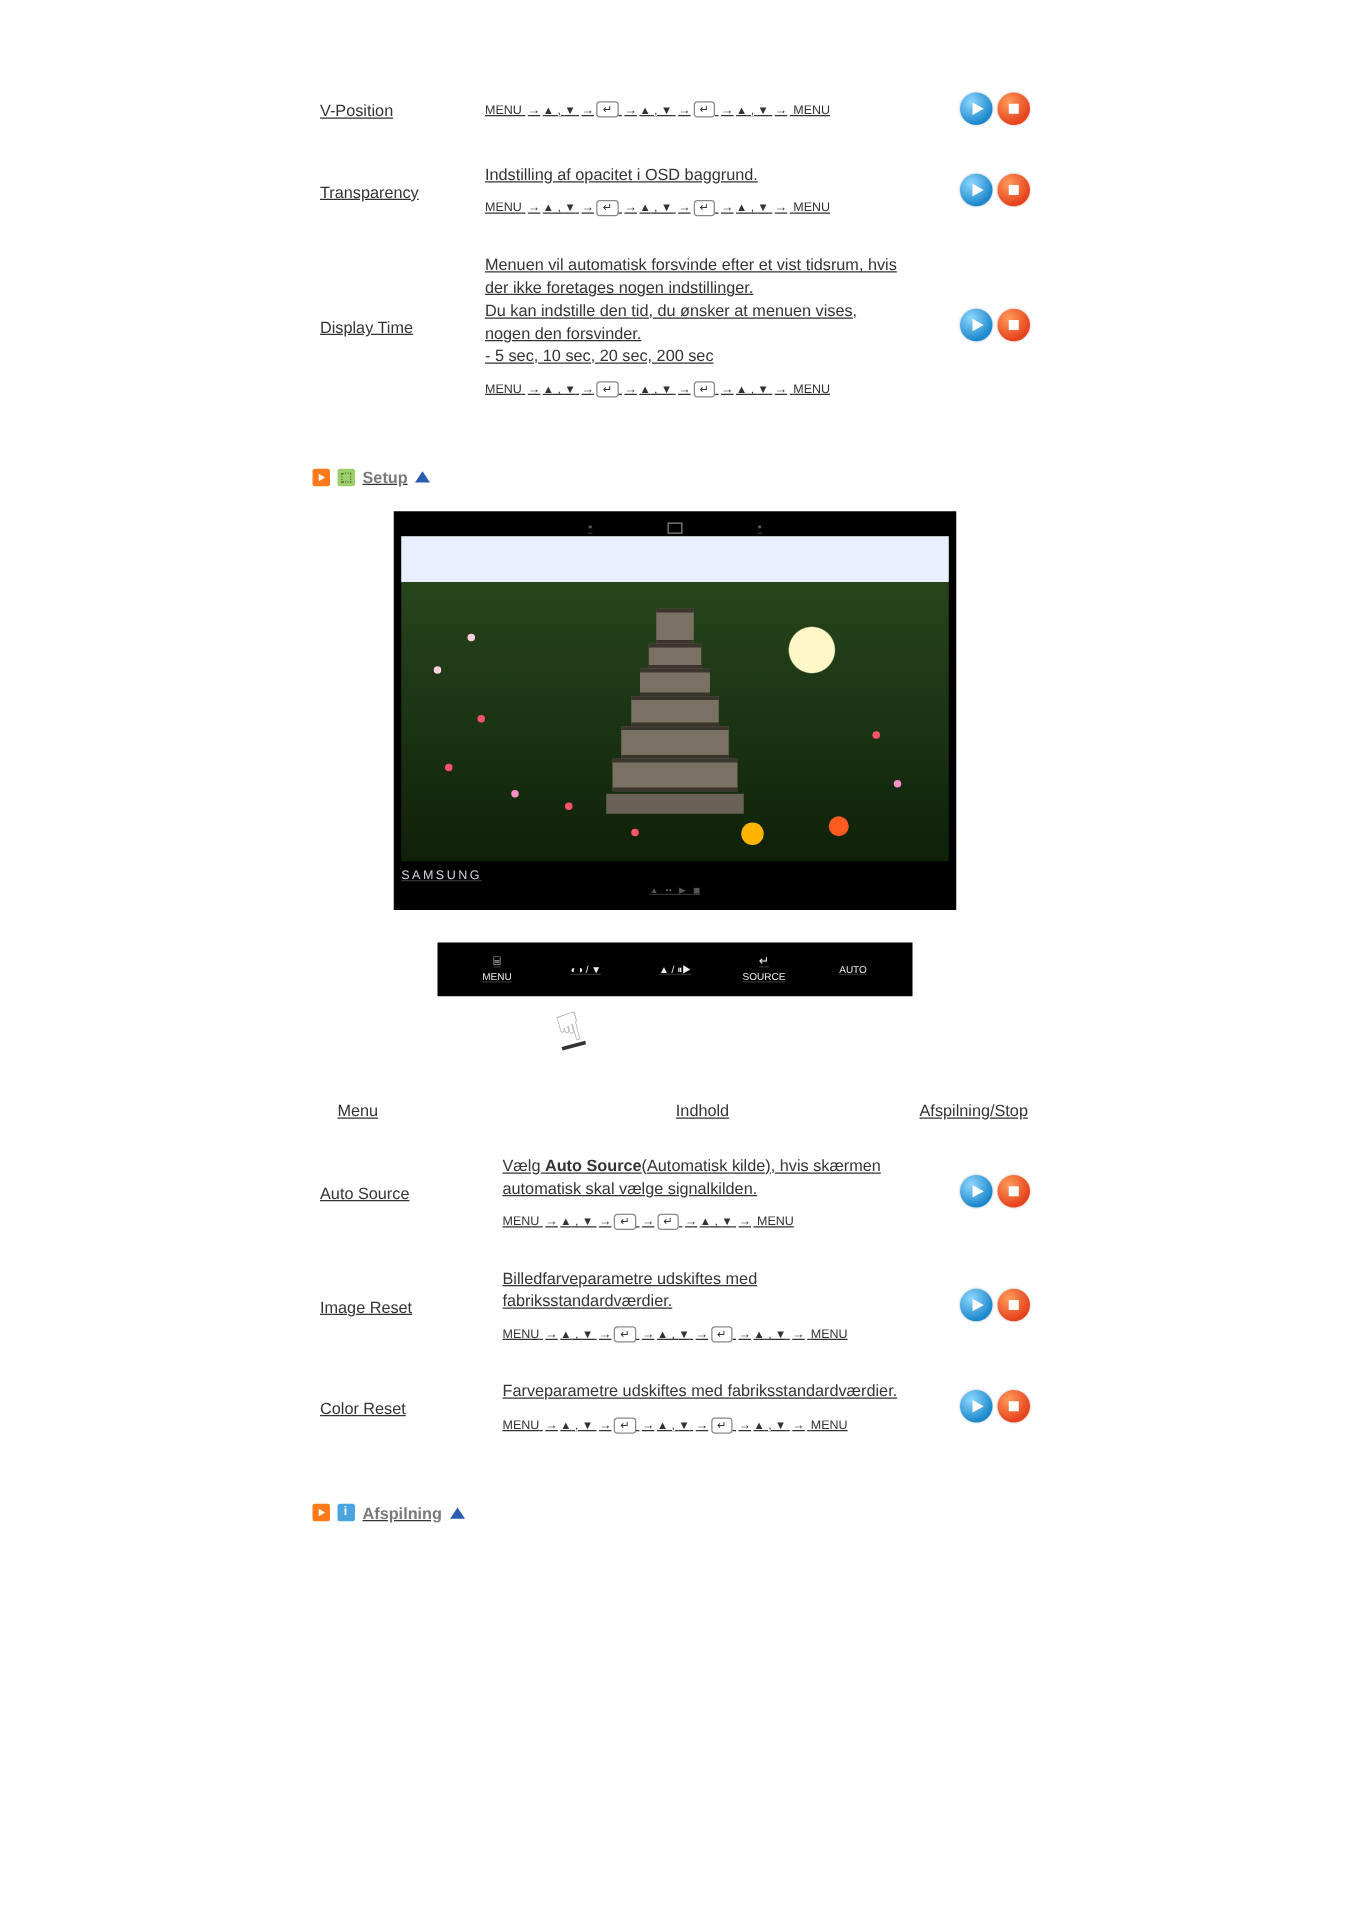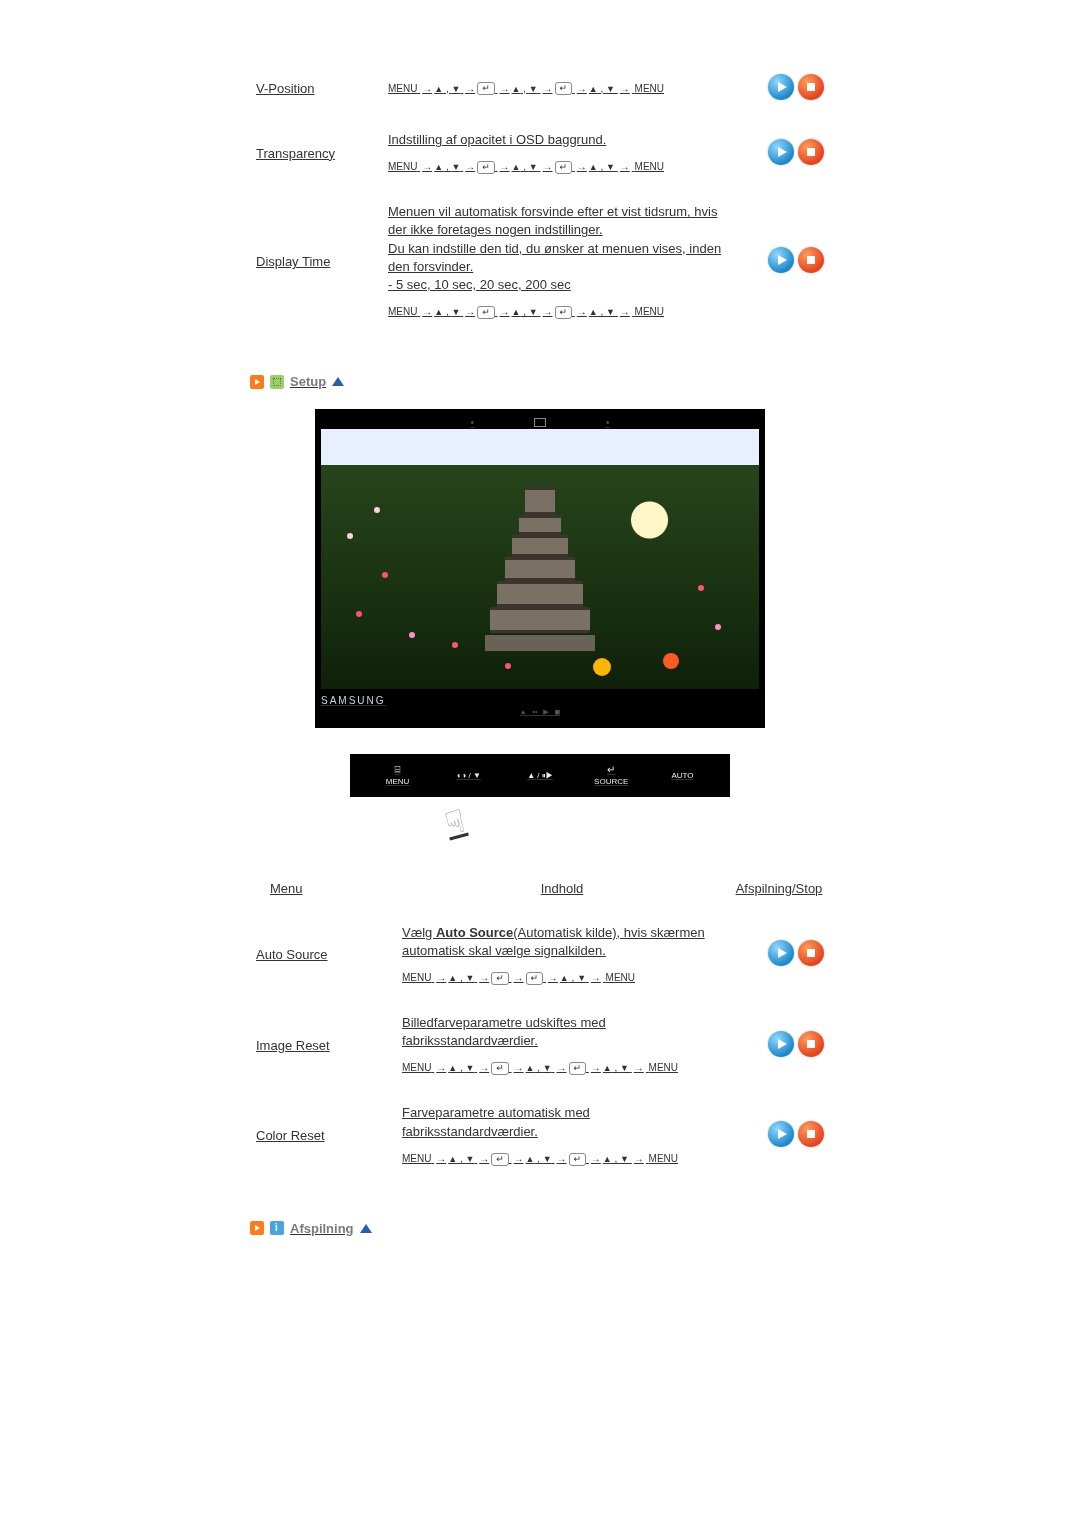--- a/index.html
+++ b/index.html
@@ -326,21 +326,21 @@
           <span class="icon-btn icon-stop"></span>
         </span>
       </td>
     </tr>
 
     <tr>
       <td class="col-menu">Display Time</td>
       <td>
         <div class="desc-main">
           <span>Menuen vil automatisk forsvinde efter et vist tidsrum, hvis der ikke foretages nogen indstillinger.</span><br>
-          <span>Du kan indstille den tid, du ønsker at menuen vises, inden den forsvinder.</span><br>
+          <span>Du kan indstille den tid, du ønsker at menuen vises, nogen den forsvinder.</span><br>
           <span>- 5 sec, 10 sec, 20 sec, 200 sec</span>
         </div>
         <div class="menu-path">
           <span class="lbl">MENU</span>
           <span class="arrow">→</span><span class="upt">▲</span> , <span class="downt">▼</span>
           <span class="arrow">→</span><span class="enter-key">↵</span>
           <span class="arrow">→</span><span class="upt">▲</span> , <span class="downt">▼</span>
           <span class="arrow">→</span><span class="enter-key">↵</span>
           <span class="arrow">→</span><span class="upt">▲</span> , <span class="downt">▼</span>
           <span class="arrow">→</span>
@@ -472,21 +472,21 @@
         <span class="action-group">
           <span class="icon-btn icon-play"></span>
           <span class="icon-btn icon-stop"></span>
         </span>
       </td>
     </tr>
 
     <tr>
       <td class="col-menu">Color Reset</td>
       <td>
-        <div class="desc-main">Farveparametre automatisk med fabriksstandardværdier.</div>
+        <div class="desc-main">Farveparametre udskiftes med fabriksstandardværdier.</div>
         <div class="menu-path">
           <span class="lbl">MENU</span>
           <span class="arrow">→</span><span class="upt">▲</span> , <span class="downt">▼</span>
           <span class="arrow">→</span><span class="enter-key">↵</span>
           <span class="arrow">→</span><span class="upt">▲</span> , <span class="downt">▼</span>
           <span class="arrow">→</span><span class="enter-key">↵</span>
           <span class="arrow">→</span><span class="upt">▲</span> , <span class="downt">▼</span>
           <span class="arrow">→</span>
           <span class="lbl">MENU</span>
         </div>

